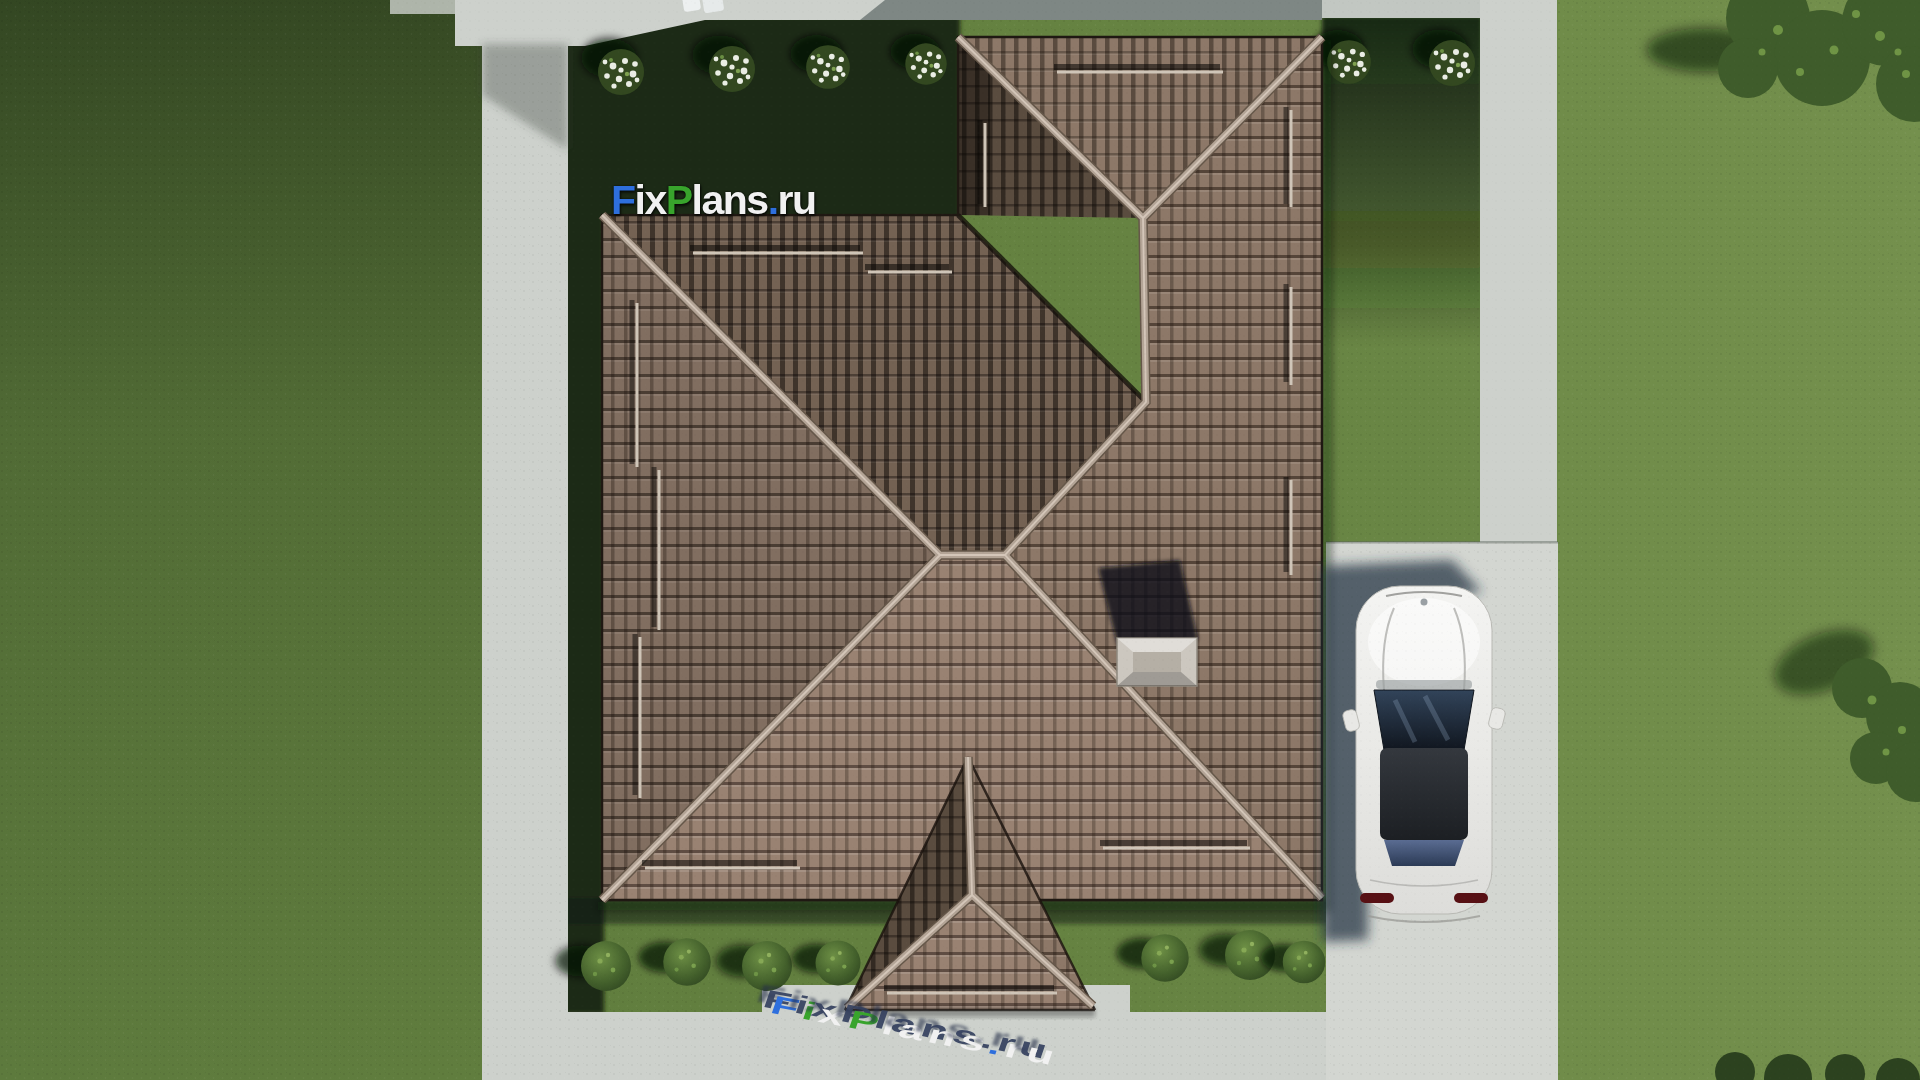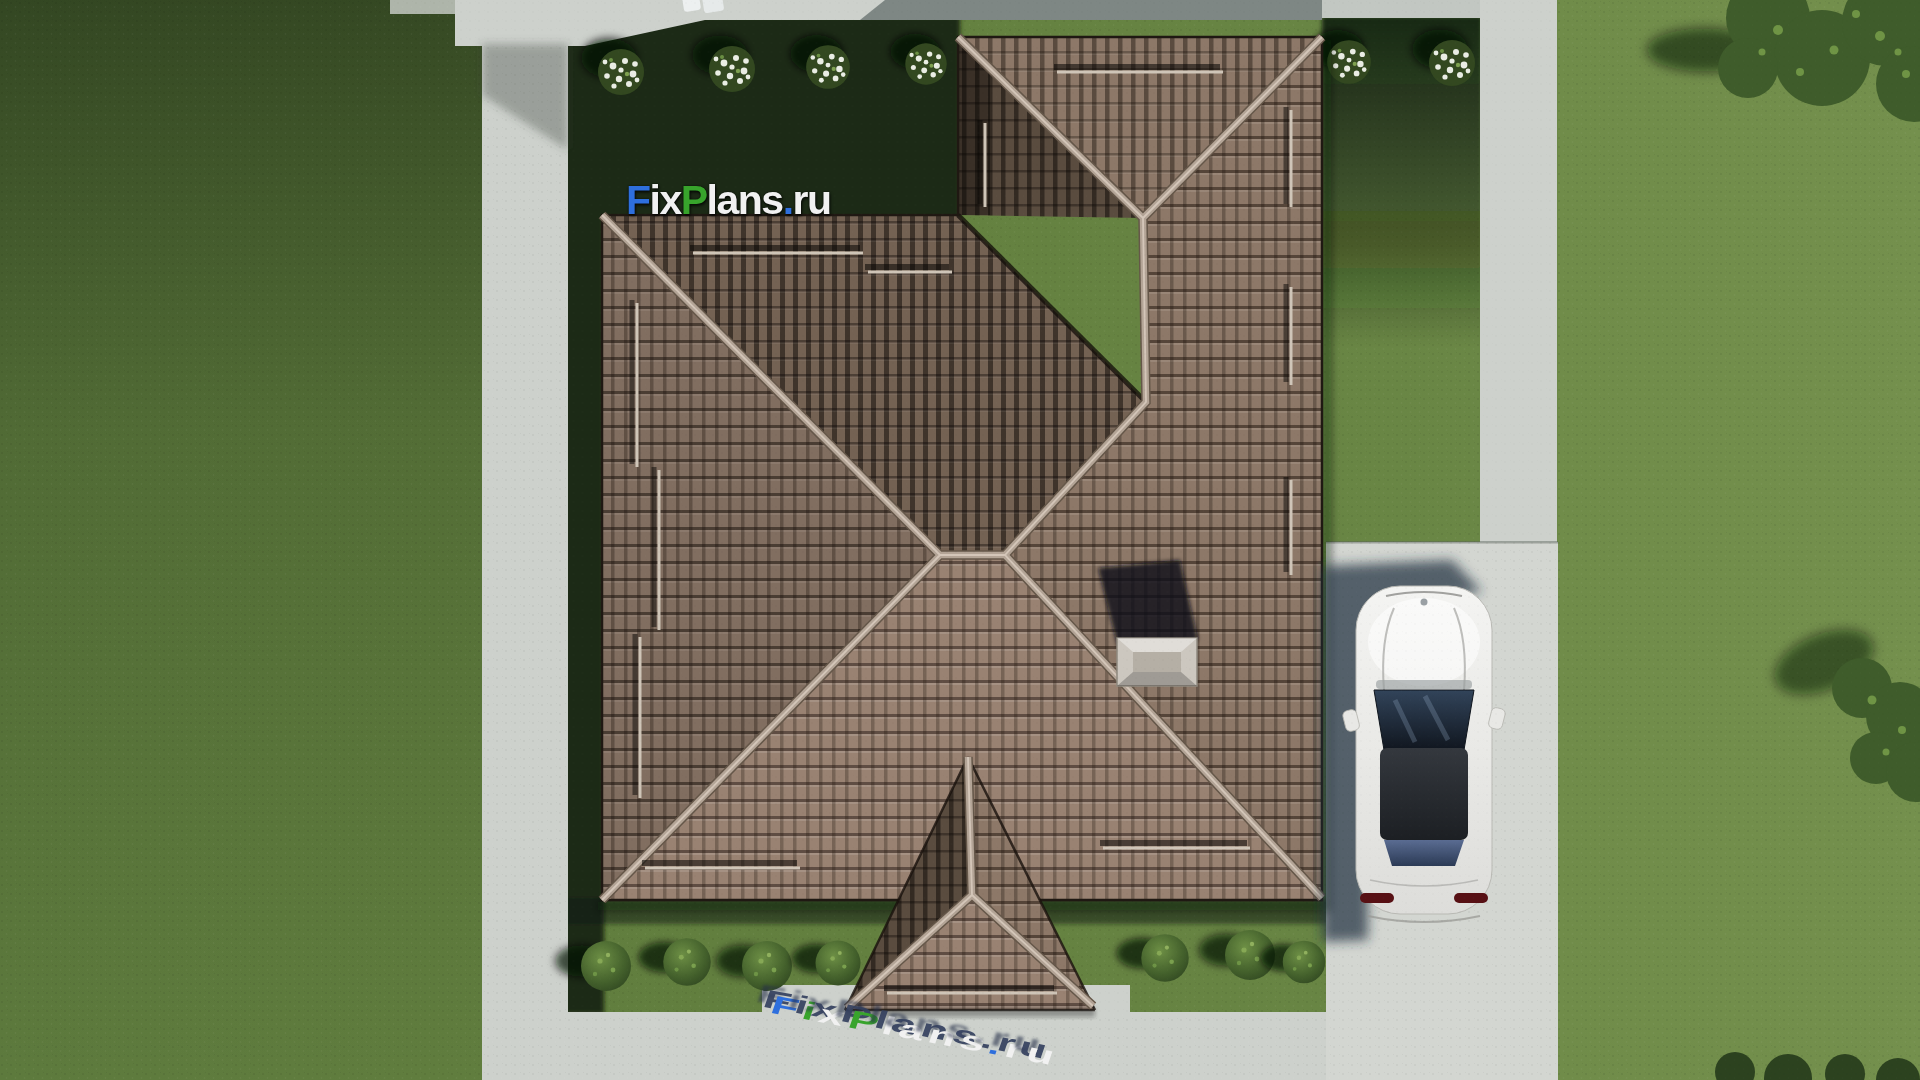--- a/index.html
+++ b/index.html
@@ -1,20 +1,20 @@
 <!DOCTYPE html>
 <html style="--lawn-base: #617e3e; --lawn-bright: #6d8a49; --lawn-shadow: #1e2c17; --path-light: #cdd1cc; --driveway: #d3d6d1; --roof-bright: #998272; --roof-lit: #8d7868; --roof-medium: #816e60; --roof-dark: #746253; --roof-wing-dark: #5a4c3f; --ridge: #b3a496; --chimney: #ccc7bf; --car-body: #ededeb; --car-glass: #24313f; --car-roof: #26292d; --bush-green: #3f5c2b; --flower-white: #eaede4; --logo-blue: #2e6fdd; --logo-green: #38a42c; --logo-white: #f1f1f1;"><head>
 <meta charset="utf-8">
 <style>
   html,body{margin:0;padding:0;background:#222;}
   #stage{position:relative;width:1920px;height:1080px;overflow:hidden;
          font-family:"Liberation Sans",sans-serif;}
   #stage svg{position:absolute;left:0;top:0;}
   
-  #logo-flat{position:absolute;left:626px;top:180px;white-space:nowrap;
+  #logo-flat{position:absolute;left:611px;top:180px;white-space:nowrap;
     font-weight:bold;font-size:41px;letter-spacing:-1.5px;line-height:1;
     text-shadow:1px 2px 3px rgba(0,0,0,.7), 0 0 2px rgba(0,0,0,.8);}
   .c-blue{color:var(--logo-blue);}
   .c-green{color:var(--logo-green);}
   .c-white{color:var(--logo-white);}
   
   #logo-3d{position:absolute;left:776px;top:992px;transform:rotate(10.5deg);
     transform-origin:0 0;display:flex;gap:5px;font-weight:bold;font-size:44px;
     line-height:1;}
   #logo-3d span{display:inline-block;transform:scaleY(.58) skewX(-5deg);

